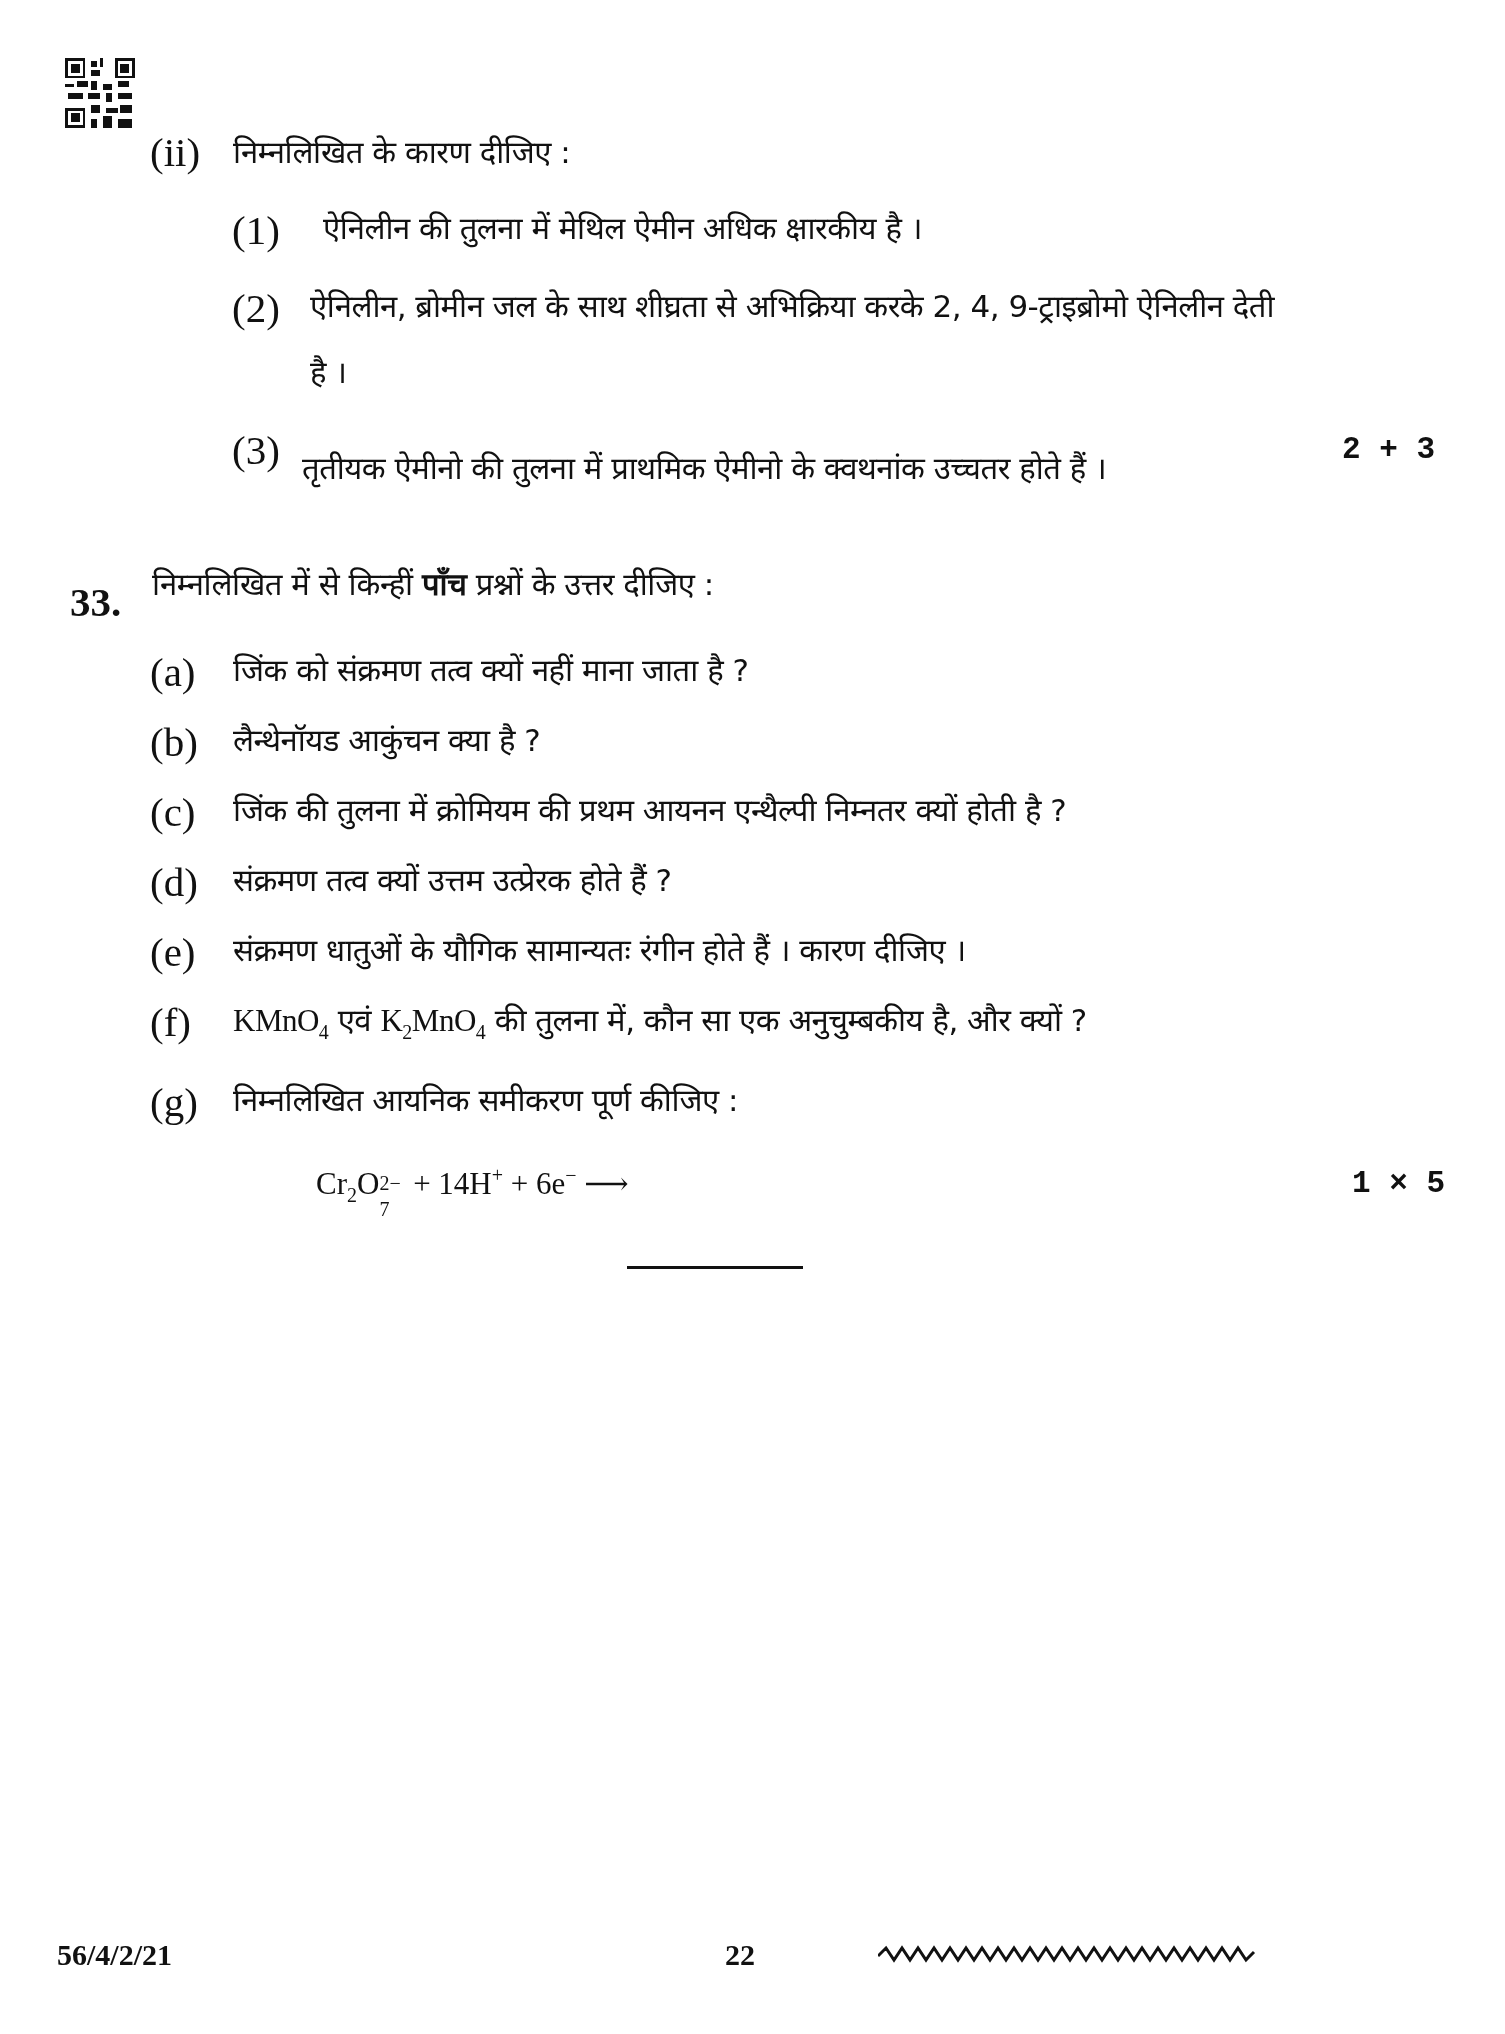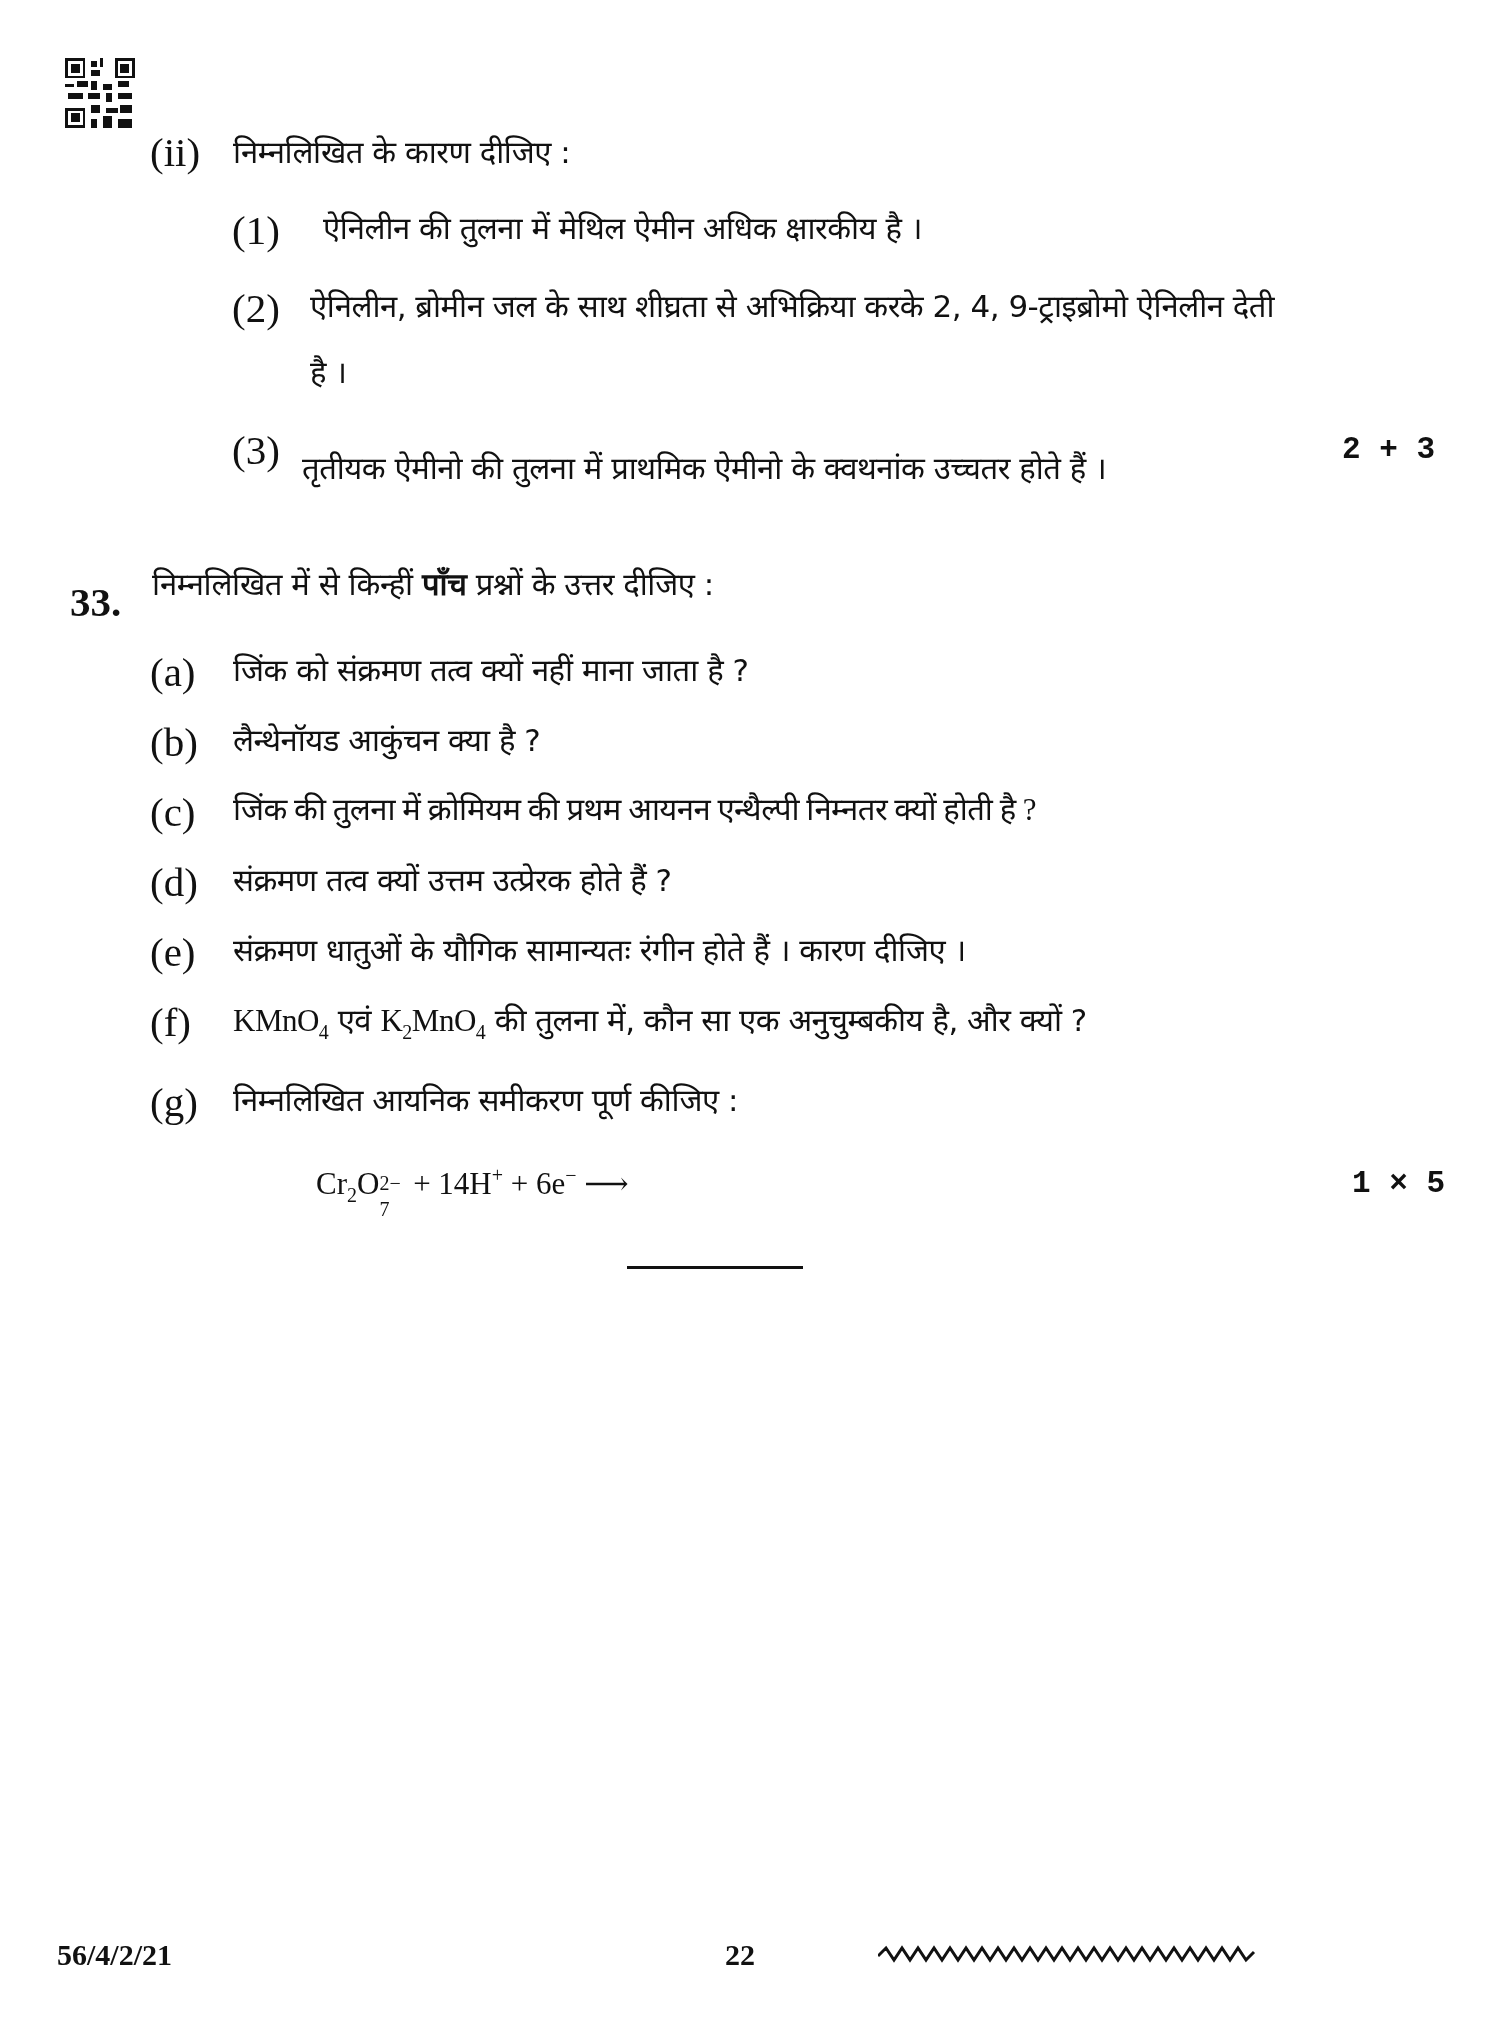--- a/index.html
+++ b/index.html
@@ -95,21 +95,21 @@
 <span class="lbl qnum" style="left:70px; top:582px;">33.</span>
 <span class="line" style="left:152px; top:564px;"><span>निम्नलिखित में से किन्हीं</span> <b class="hl">पाँच</b> <span>प्रश्नों के उत्तर दीजिए :</span></span>
 
 <span class="lbl" style="left:150px; top:652px;">(a)</span>
 <span class="line" style="left:233px; top:650px;">जिंक को संक्रमण तत्व क्यों नहीं माना जाता है ?</span>
 
 <span class="lbl" style="left:150px; top:722px;">(b)</span>
 <span class="line" style="left:233px; top:720px;">लैन्थेनॉयड आकुंचन क्या है ?</span>
 
 <span class="lbl" style="left:150px; top:792px;">(c)</span>
-<span class="line" style="left:233px; top:790px;font-family:Liberation Serif, serif;">जिंक की तुलना में क्रोमियम की प्रथम आयनन एन्थैल्पी निम्नतर क्यों होती है ?</span>
+<span class="line" style="left:233px; top:790px;">जिंक की तुलना में क्रोमियम की प्रथम आयनन एन्थैल्पी निम्नतर क्यों होती है ?</span>
 
 <span class="lbl" style="left:150px; top:862px;">(d)</span>
 <span class="line" style="left:233px; top:860px;">संक्रमण तत्व क्यों उत्तम उत्प्रेरक होते हैं ?</span>
 
 <span class="lbl" style="left:150px; top:932px;">(e)</span>
 <span class="line" style="left:233px; top:930px;">संक्रमण धातुओं के यौगिक सामान्यतः रंगीन होते हैं । कारण दीजिए ।</span>
 
 <span class="lbl" style="left:150px; top:1002px;">(f)</span>
 <span class="line" style="left:233px; top:1000px;"><span class="chem"><span>KMnO</span><sub>4</sub></span> <span>एवं</span> <span class="chem"><span>K</span><sub>2</sub><span>MnO</span><sub>4</sub></span> <span>की तुलना में, कौन सा एक अनुचुम्बकीय है, और क्यों ?</span></span>
 

